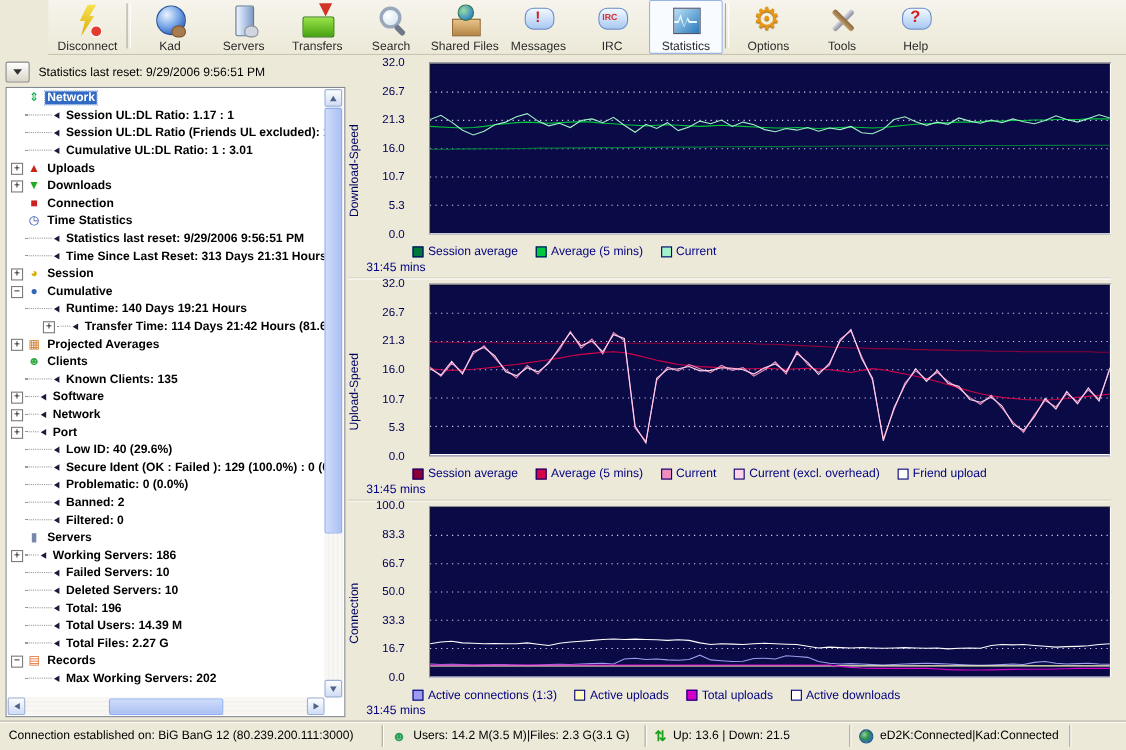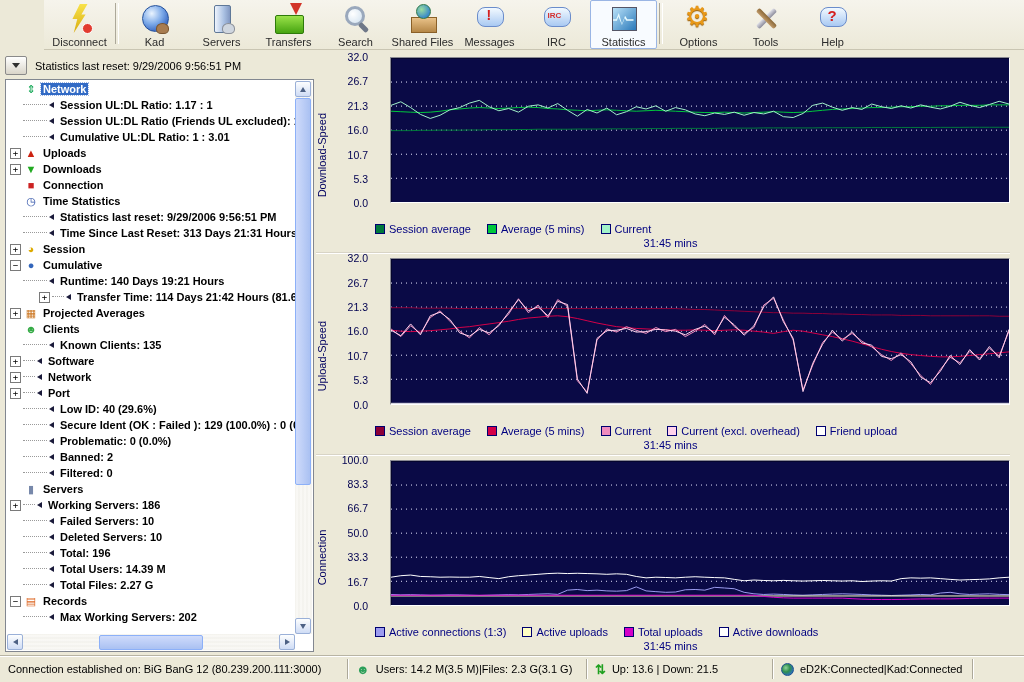--- a/index.html
+++ b/index.html
@@ -70,25 +70,25 @@
   #charts{position:absolute;left:316px;top:50px;width:708px;height:605px;box-sizing:border-box;padding:2px 14px 0 0;display:flex;flex-direction:column;}
   .csec{flex:1;display:flex;min-height:0;padding-top:5px;box-sizing:border-box;}
   .csec + .csec{border-top:1px solid #d8d4c6;box-shadow:inset 0 1px 0 #fff;}
   .ylab{flex:0 0 17px;writing-mode:vertical-rl;transform:rotate(180deg);text-align:center;color:#000060;font-size:11px;}
   .cbody{flex:1;display:flex;flex-direction:column;min-width:0;}
   .cplotrow{flex:1;display:flex;min-height:0;gap:17px;}
   .yticks{flex:0 0 40px;position:relative;}
   .yticks span{position:absolute;right:5px;color:#000050;font-size:10.5px;transform:translateY(-50%);}
   .cplot{flex:1;position:relative;background:#0a0a46;border:1px solid #8a8a94;border-right-color:#fff;border-bottom-color:#fff;box-shadow:inset 1px 1px 0 #05052e;}
   .cplot svg{position:absolute;left:0;top:0;width:100%;height:100%;display:block;}
-  .clegend{height:16px;margin-top:18px;display:flex;align-items:center;padding-left:42px;}
+  .clegend{height:16px;margin-top:8px;display:flex;align-items:center;padding-left:42px;}
   .litem{display:flex;align-items:center;margin-right:16px;}
   .lsw{width:10px;height:10px;border:1px solid #000070;margin-right:4px;box-sizing:border-box;}
   .llbl{color:#000080;}
-  .ctime{height:15px;text-align:center;color:#000080;padding-right:2px;}
+  .ctime{height:15px;text-align:left;color:#000080;padding-right:2px;}
 
   
   #statusbar{position:absolute;left:0;bottom:0;width:1024px;height:27px;background:#ece9d8;border-top:1px solid #b8b4a4;box-shadow:inset 0 1px 0 #fff;display:flex;align-items:center;box-sizing:border-box;}
   .sbsec{height:20px;display:flex;align-items:center;padding:0 8px;box-sizing:border-box;border-right:1px solid #aca899;box-shadow:1px 0 0 #fff;}
   .sbsec:last-child{border-right:none;box-shadow:none;flex:1;}
   .sbi{margin-right:6px;font-size:13px;line-height:13px;}
   .sbi-users{color:#2ca05a;font-weight:bold;}
   .sbi-updown{color:#1fa01f;font-weight:bold;}
   .sbi-network{width:13px;height:13px;border-radius:50%;background:radial-gradient(circle at 35% 35%,#8fd49a,#2f8f4f 40%,#2b6fc0 80%);border:1px solid #1d4f90;box-sizing:border-box;}
 </style>

